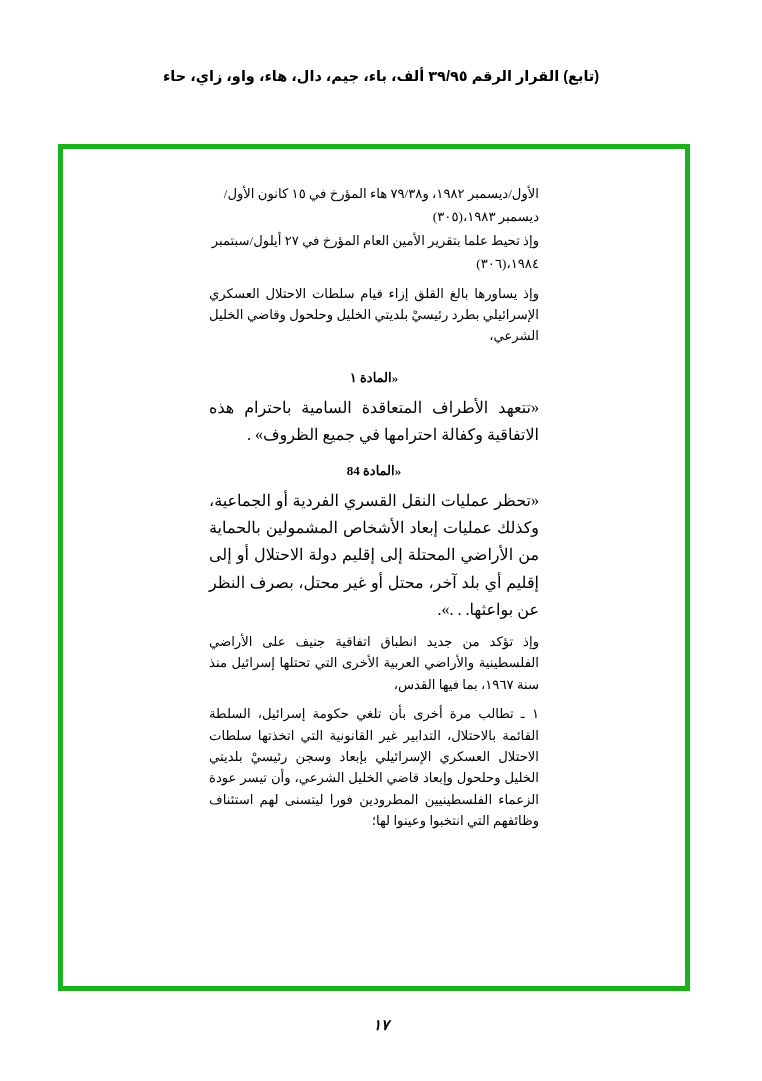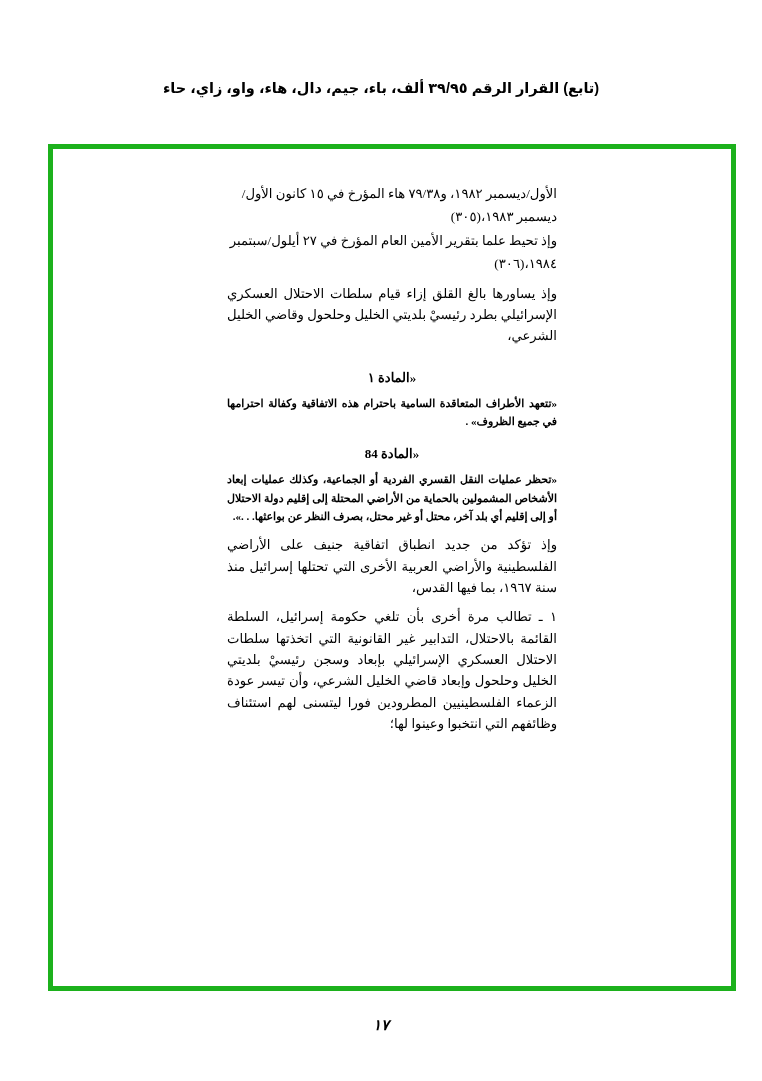--- a/index.html
+++ b/index.html
@@ -11,21 +11,21 @@
     width: 762px;
     height: 1081px;
     font-family: "Liberation Serif", "DejaVu Serif", serif;
     color: #000000;
     position: relative;
     overflow: hidden;
   }
   .page {
     position: absolute;
     inset: 0;
-    padding: 12px;
+    padding: 0;
   }
 
   
   .header {
     text-align: center;
     margin-top: 68px;
   }
   .header-title {
     font-family: "Liberation Sans", "DejaVu Sans", sans-serif;
     font-weight: bold;
@@ -39,23 +39,23 @@
     font-weight: bold;
     font-size: 10.5px;
     margin-top: 7px;
     color: #000;
     direction: rtl;
   }
 
   
   .frame {
     position: absolute;
-    left: 48px;
+    left: 58px;
     top: 144px;
-    width: 688px;
+    width: 632px;
     height: 847px;
     border: 5px solid #1cb11c;
     box-sizing: border-box;
   }
   .frame-inner {
     position: absolute;
     inset: 0;
     padding: 34px 46px 12px 46px;
     box-sizing: border-box;
   }
@@ -75,23 +75,22 @@
     text-justify: inter-word;
   }
   .para.right { text-align: right; }
   .art-head {
     text-align: center;
     font-weight: bold;
     margin: 12px 0 6px 0;
     font-size: 13px;
   }
   .quote {
-    font-size: 11px;
+    font-size: 16px;
     line-height: 1.7;
-    font-weight: bold;
   }
   .gap-sm { height: 6px; }
 
   
   .footnotes {
     position: absolute;
     right: 46px;
     left: 46px;
     bottom: 28px;
     direction: rtl;

